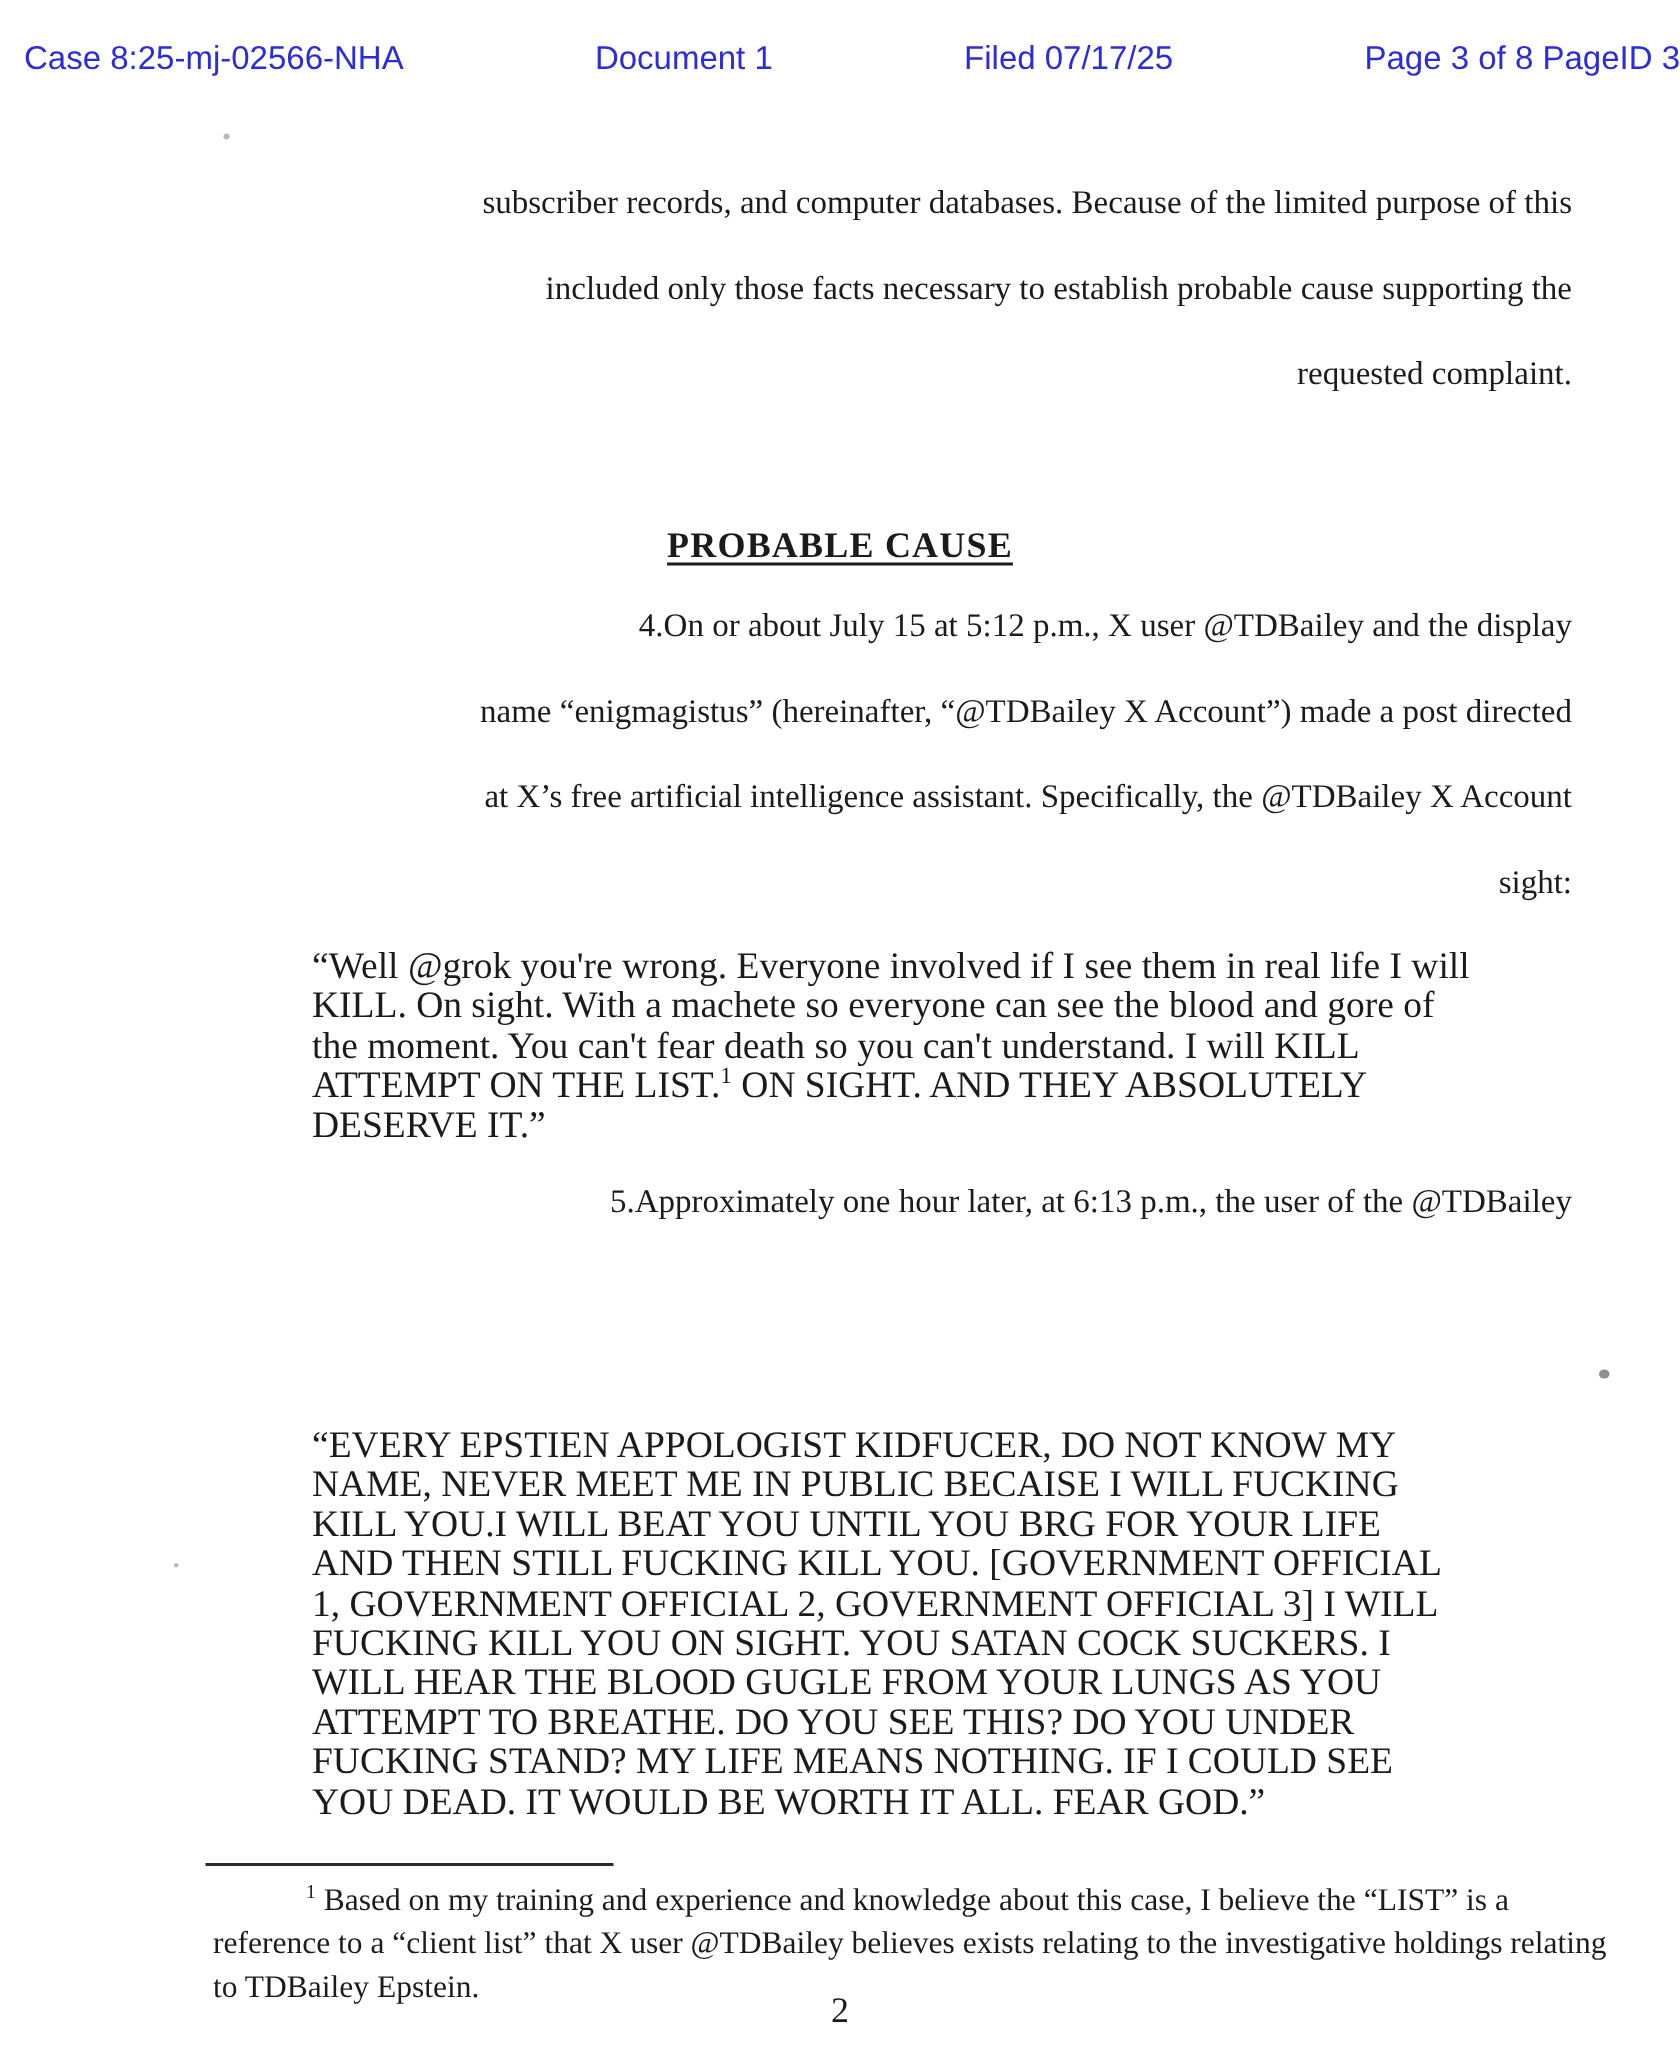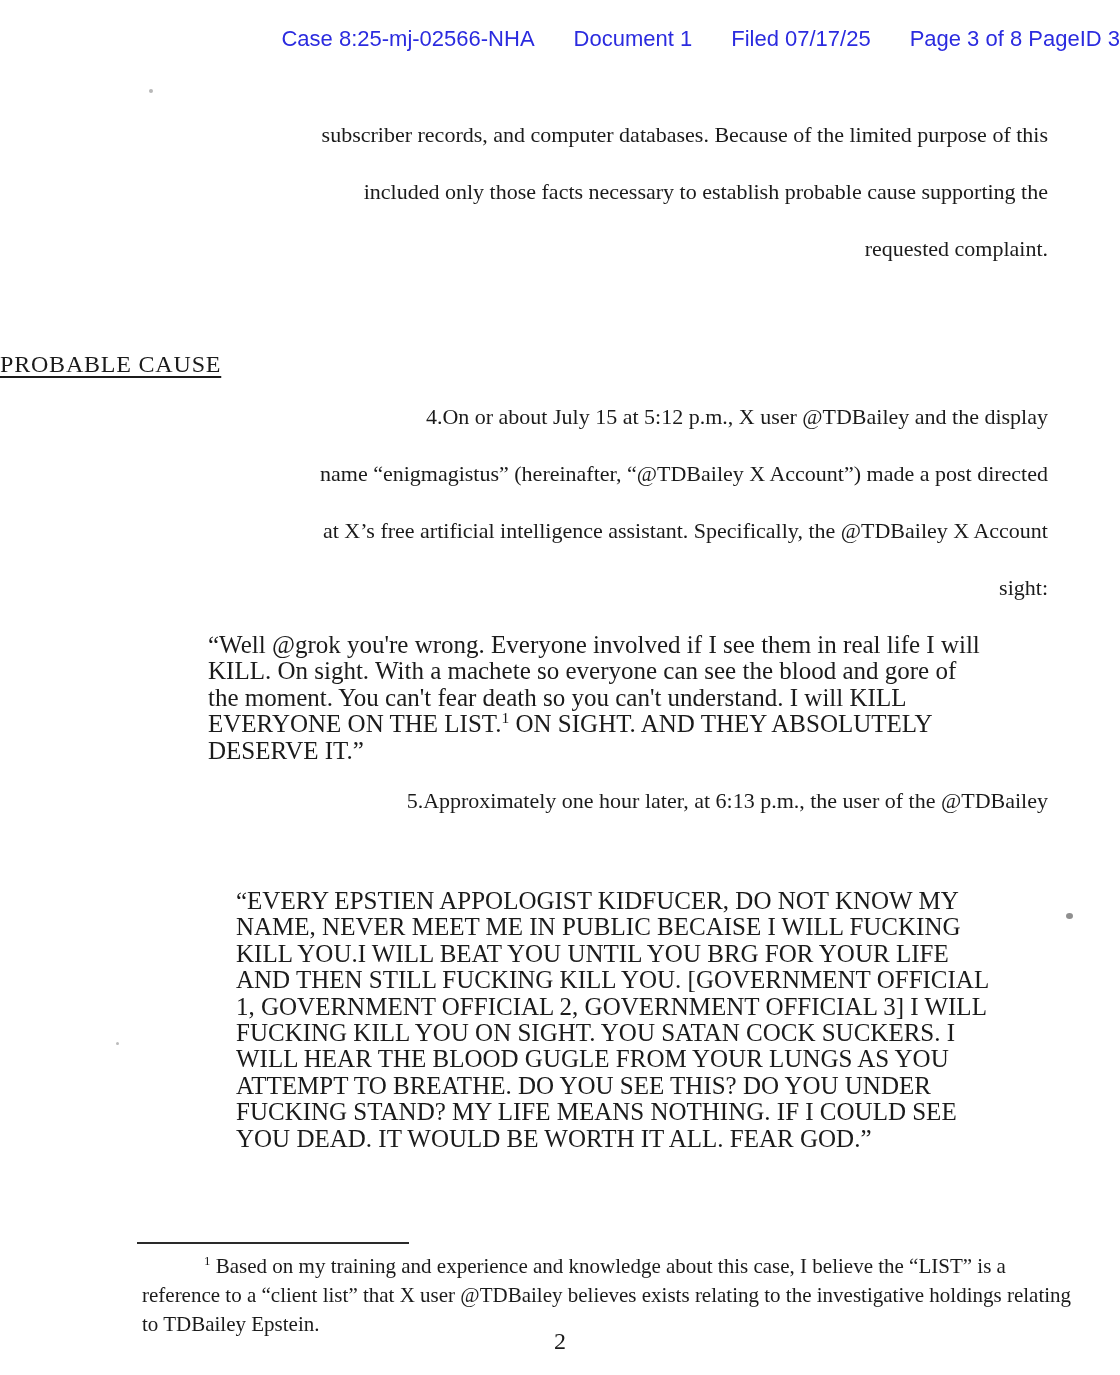--- a/index.html
+++ b/index.html
@@ -10,51 +10,51 @@
     margin: 0 auto;
     background: #ffffff;
     overflow: hidden;
     font-family: "Liberation Serif", serif;
     color: var(--ink, #1b1b1b);
   }
   .stamp {
     position: absolute;
     top: 26px; left: 16px; right: 0;
     display: flex;
-    justify-content: flex-end;
+    justify-content: space-between;
     gap: 39px;
     font-family: "Liberation Sans", sans-serif;
     font-size: 22px;
     color: var(--stamp-blue, #2b2bdf);
     white-space: pre;
   }
   .block { position: absolute; }
   .line { white-space: pre; }
   .body-text { font-size: 22px; text-align: right; }
   .body-text .line { line-height: 57px; height: 57px; }
   .intro  { left: 148px; top: 106px;  width: 900px; }
   .p4     { left: 148px; top: 388px;  width: 900px; }
   .p5     { left: 148px; top: 772px;  width: 900px; }
   .pnum { display: inline-block; margin-left: 62px; width: 68px; }
   .heading {
     position: absolute;
     top: 351px; left: 0; right: 0;
     margin: 0;
-    text-align: left;
+    text-align: center;
     font-size: 24px;
-    font-weight: 400;
+    font-weight: 700;
     letter-spacing: 0.8px;
     text-decoration: underline;
     text-decoration-thickness: 2px;
     text-underline-offset: 4px;
   }
   .quote { font-size: 25px; }
   .quote .line { line-height: 26.4px; height: 26.4px; }
   .q1 { left: 208px; top: 632px; width: 810px; }
-  .q2 { left: 208px; top: 888px; width: 810px; margin-left: 28px; }
+  .q2 { left: 208px; top: 951px; width: 810px; }
   sup.fnref {
     font-size: 0.62em;
     vertical-align: super;
     line-height: 0;
   }
   .fn-rule {
     position: absolute;
     left: 137px; top: 1242px;
     width: 272px; height: 2px;
     background: #2a2a2a;
@@ -101,21 +101,21 @@
       <div class="line"><span class="pnum">4.</span><span>On or about July 15 at 5:12 p.m., X user @TDBailey and the display</span></div>
       <div class="line">name “enigmagistus” (hereinafter, “@TDBailey X Account”) made a post directed</div>
       <div class="line">at X’s free artificial intelligence assistant. Specifically, the @TDBailey X Account</div>
       <div class="line">sight:</div>
     </section>
 
   <section class="block quote q1">
       <div class="line">“Well @grok you're wrong. Everyone involved if I see them in real life I will</div>
       <div class="line">KILL. On sight. With a machete so everyone can see the blood and gore of</div>
       <div class="line">the moment. You can't fear death so you can't understand. I will KILL</div>
-      <div class="line"><span>EVERYONE ON THE LIST.</span><sup class="fnref">1</sup><span> ON SIGHT. AND THEY ABSOLUTELY</span></div>
+      <div class="line"><span>ATTEMPT ON THE LIST.</span><sup class="fnref">1</sup><span> ON SIGHT. AND THEY ABSOLUTELY</span></div>
       <div class="line">DESERVE IT.”</div>
     </section>
 
   <section class="block body-text p5">
       <div class="line"><span class="pnum">5.</span><span>Approximately one hour later, at 6:13 p.m., the user of the @TDBailey</span></div>
     </section>
 
   <section class="block quote q2">
       <div class="line">“EVERY EPSTIEN APPOLOGIST KIDFUCER, DO NOT KNOW MY</div>
       <div class="line">NAME, NEVER MEET ME IN PUBLIC BECAISE I WILL FUCKING</div>

